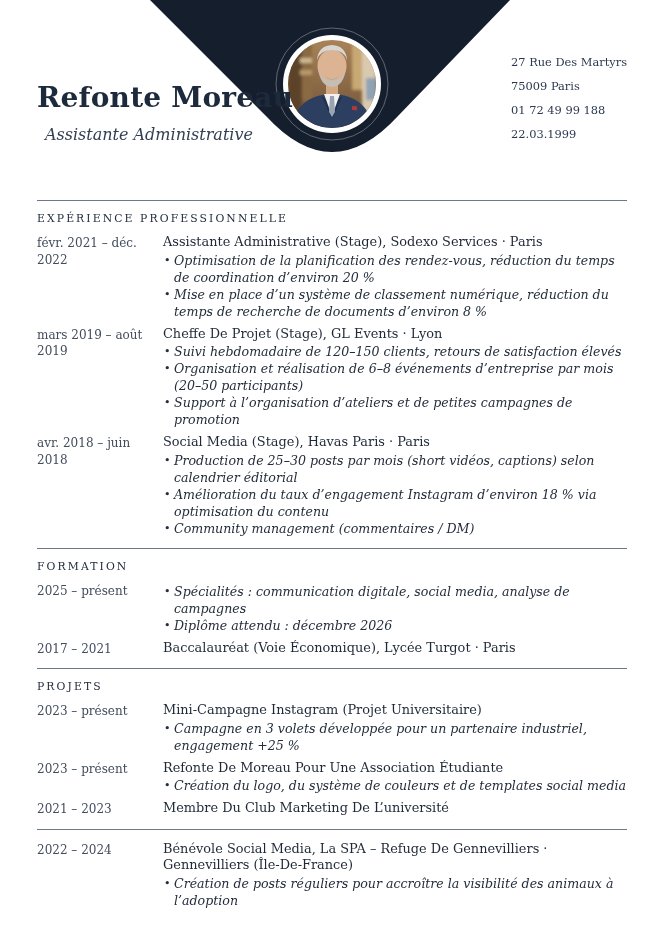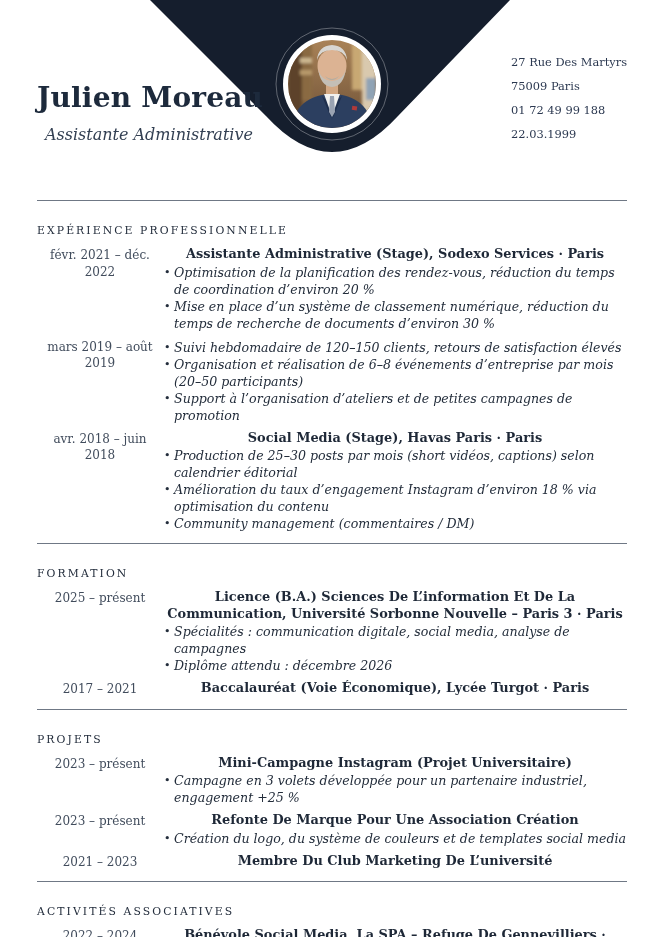--- a/index.html
+++ b/index.html
@@ -25,28 +25,28 @@
     font-size: 16px; font-style: italic; color: #323f52;
     line-height: 20px; margin: 8px;
   }
   .contact {
     position: absolute; right: 37px; top: 50px;
     text-align: left; font-size: 11.4px; line-height: 24px; color: #2b3850;
   }
 
   
   .content { padding: 0 37px; }
-  .section { border-top: 1px solid #6f7885; padding-top: 23px; margin-bottom: 11px; }
+  .section { border-top: 1px solid #6f7885; padding-top: 11px; margin-bottom: 11px; }
   .section-heading {
     font-size: 10.8px; letter-spacing: 2.1px; color: #232d3c;
     font-weight: normal; margin: 0 0 9px 0;
   }
   .entry { display: grid; grid-template-columns: 126px 1fr; margin-bottom: 6px; }
-  .entry-date { font-size: 12px; color: #414c5c; line-height: 16.5px; padding-top: 1px; text-align: center; }
-  .entry-title { font-weight: bold; font-size: 12.9px; line-height: 16.5px; color: #1e2837; margin: 0; text-align: center; }
+  .entry-date { font-size: 12px; color: #414c5c; line-height: 16.5px; padding-top: 1px; }
+  .entry-title { font-weight: normal; font-size: 12.9px; line-height: 16.5px; color: #1e2837; margin: 0; }
   .entry-bullets { margin: 1px 0 0 0; padding: 0; list-style: none; font-style: italic; }
   .entry-bullets li {
     position: relative; padding-left: 11px;
     font-size: 12.6px; line-height: 17px; color: #232d3b;
   }
   .entry-bullets li::before {
     content: "\2022"; position: absolute; left: 1px; top: 0;
     font-size: 11px; color: #232d3b;
   }
 </style>
@@ -100,48 +100,49 @@
 
         <path d="M318 68 Q320 86 332 87 Q344 86 346 68 Q344 80 332 81 Q320 80 318 68 Z" fill="#c4bfb6"></path>
         <path d="M325 76 Q332 82 339 76 Q336 80 332 80 Q328 80 325 76 Z" fill="#b3ada2"></path>
 
         <path d="M317 60 Q318 46 332 45 Q346 46 347 60 Q344 50 332 50 Q320 50 317 60 Z" fill="#d8d6d2"></path>
 
         <rect x="352" y="106" width="5" height="4" fill="#b03a3a" transform="rotate(8 354 108)"></rect>
       </g>
     </svg>
 
-    <h1 class="name">Julien Moreau</h1>
+    <h1 class="name">Refonte Moreau</h1>
     <p class="role">Assistante Administrative</p>
 
     <div class="contact">
       <div>27 Rue Des Martyrs</div>
       <div>75009 Paris</div>
       <div>01 72 49 99 188</div>
       <div>22.03.1999</div>
     </div>
   </div>
 
   <div class="content">
     <div id="sections-root">
         <div class="section">
           <h2 class="section-heading">EXPÉRIENCE PROFESSIONNELLE</h2>
           <div class="entry">
             <div class="entry-date">févr. 2021 – déc. 2022</div>
             <div class="entry-body">
               <p class="entry-title">Assistante Administrative (Stage), Sodexo Services · Paris</p>
               <ul class="entry-bullets">
                 <li>Optimisation de la planification des rendez-vous, réduction du temps de coordination d’environ 20 %</li>
-                <li>Mise en place d’un système de classement numérique, réduction du temps de recherche de documents d’environ 30 %</li>
+                <li>Mise en place d’un système de classement numérique, réduction du temps de recherche de documents d’environ 8 %</li>
               </ul>
             </div>
           </div>
           <div class="entry">
             <div class="entry-date">mars 2019 – août 2019</div>
             <div class="entry-body">
+              <p class="entry-title">Cheffe De Projet (Stage), GL Events · Lyon</p>
               <ul class="entry-bullets">
                 <li>Suivi hebdomadaire de 120–150 clients, retours de satisfaction élevés</li>
                 <li>Organisation et réalisation de 6–8 événements d’entreprise par mois (20–50 participants)</li>
                 <li>Support à l’organisation d’ateliers et de petites campagnes de promotion</li>
               </ul>
             </div>
           </div>
           <div class="entry">
             <div class="entry-date">avr. 2018 – juin 2018</div>
             <div class="entry-body">
@@ -152,21 +153,20 @@
                 <li>Community management (commentaires / DM)</li>
               </ul>
             </div>
           </div>
         </div>
         <div class="section">
           <h2 class="section-heading">FORMATION</h2>
           <div class="entry">
             <div class="entry-date">2025 – présent</div>
             <div class="entry-body">
-              <p class="entry-title">Licence (B.A.) Sciences De L’information Et De La Communication, Université Sorbonne Nouvelle – Paris 3 · Paris</p>
               <ul class="entry-bullets">
                 <li>Spécialités : communication digitale, social media, analyse de campagnes</li>
                 <li>Diplôme attendu : décembre 2026</li>
               </ul>
             </div>
           </div>
           <div class="entry">
             <div class="entry-date">2017 – 2021</div>
             <div class="entry-body">
               <p class="entry-title">Baccalauréat (Voie Économique), Lycée Turgot · Paris</p>
@@ -180,35 +180,34 @@
             <div class="entry-body">
               <p class="entry-title">Mini-Campagne Instagram (Projet Universitaire)</p>
               <ul class="entry-bullets">
                 <li>Campagne en 3 volets développée pour un partenaire industriel, engagement +25 %</li>
               </ul>
             </div>
           </div>
           <div class="entry">
             <div class="entry-date">2023 – présent</div>
             <div class="entry-body">
-              <p class="entry-title">Refonte De Marque Pour Une Association Création</p>
+              <p class="entry-title">Refonte De Moreau Pour Une Association Étudiante</p>
               <ul class="entry-bullets">
                 <li>Création du logo, du système de couleurs et de templates social media</li>
               </ul>
             </div>
           </div>
           <div class="entry">
             <div class="entry-date">2021 – 2023</div>
             <div class="entry-body">
               <p class="entry-title">Membre Du Club Marketing De L’université</p>
             </div>
           </div>
         </div>
         <div class="section">
-          <h2 class="section-heading">ACTIVITÉS ASSOCIATIVES</h2>
           <div class="entry">
             <div class="entry-date">2022 – 2024</div>
             <div class="entry-body">
               <p class="entry-title">Bénévole Social Media, La SPA – Refuge De Gennevilliers · Gennevilliers (Île-De-France)</p>
               <ul class="entry-bullets">
                 <li>Création de posts réguliers pour accroître la visibilité des animaux à l’adoption</li>
               </ul>
             </div>
           </div>
         </div>

